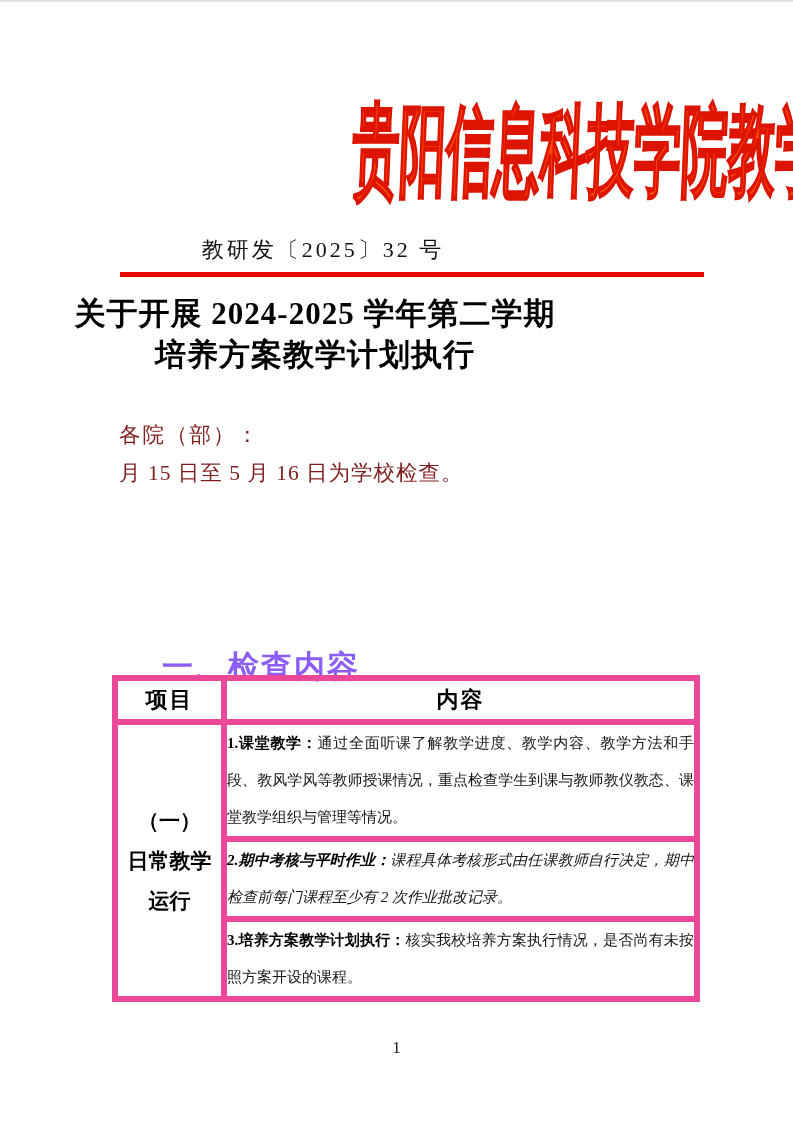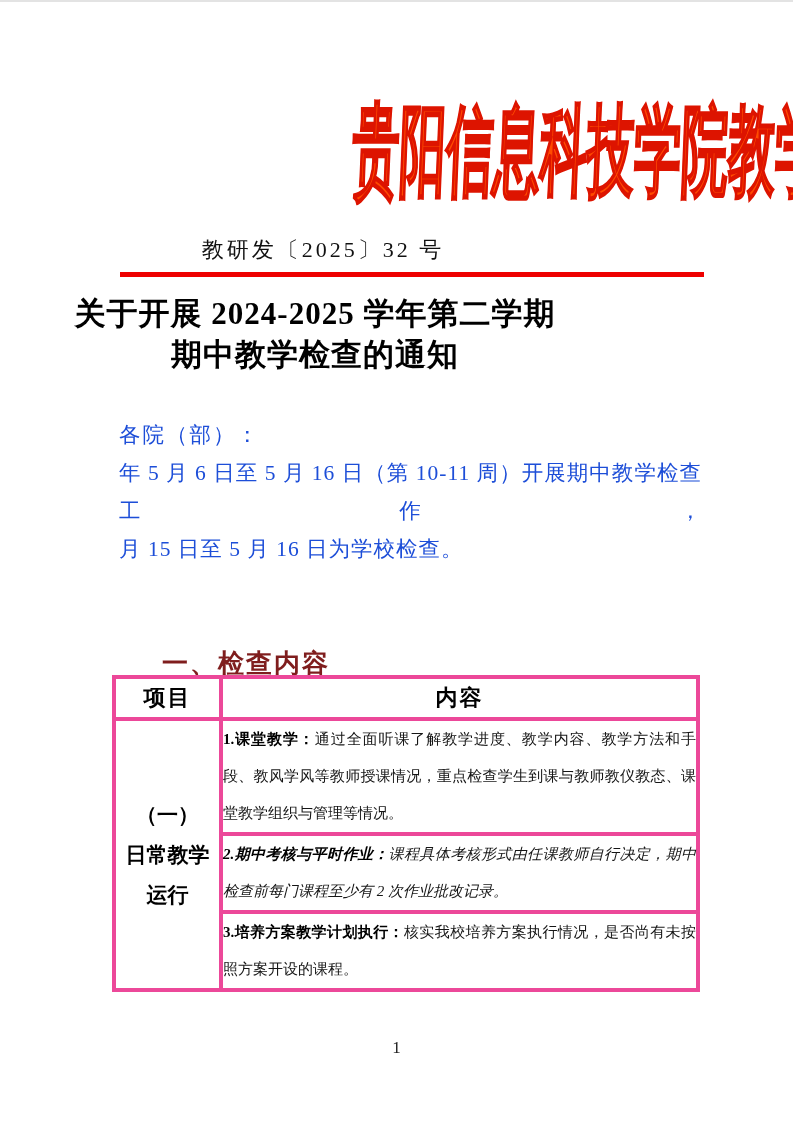--- a/index.html
+++ b/index.html
@@ -32,37 +32,37 @@
     background:var(--line-red,#ee0000);
   }
 
   .doc-title{
     position:absolute;top:291px;left:0;width:630px;text-align:center;
     font-weight:bold;font-size:31px;line-height:41px;color:#000;
     font-family:"Liberation Serif","DejaVu Serif",serif;
     letter-spacing:1px;
   }
 
-  .body-block{position:absolute;top:414px;left:119px;width:583px;font-size:21.5px;color:#1d4ed8;}
+  .body-block{position:absolute;top:414px;left:119px;width:583px;font-size:21.5px;color:#7f1d1d;}
   .salutation{line-height:38px;letter-spacing:2px;}
   .bline{line-height:38px;letter-spacing:1px;}
   .bline.indent{text-indent:43px;}
   .bline.jline{text-align:justify;text-align-last:justify;}
 
   .section-heading{
     position:absolute;top:644px;left:162px;
     font-family:"Liberation Sans","DejaVu Sans",sans-serif;
-    font-weight:bold;font-size:26px;color:#7f1d1d;letter-spacing:2px;
+    font-weight:bold;font-size:31px;color:#8b5cf6;letter-spacing:2px;
   }
 
   .check-table{
     position:absolute;top:673px;left:112px;width:588px;
     border-collapse:collapse;table-layout:fixed;
   }
-  .check-table th,.check-table td{border:4px solid #ec4899;padding:0;}
+  .check-table th,.check-table td{border:6px solid #ec4899;padding:0;}
   .check-table th{
     height:38px;font-family:"Liberation Sans","DejaVu Sans",sans-serif;
     font-weight:bold;font-size:22px;text-align:center;vertical-align:middle;color:#000;
     letter-spacing:2px;
   }
   .col-item{width:103px;}
   .group-cell{
     text-align:center;vertical-align:middle;
     font-family:"Liberation Sans","DejaVu Sans",sans-serif;
     font-weight:bold;font-size:21px;line-height:40px;color:#000;
@@ -92,27 +92,26 @@
   <div class="red-header">
     <span class="red-header-text">贵阳信息科技学院教学科研处文件</span>
   </div>
 
   <div class="doc-number">教研发〔2025〕32 号</div>
 
   <div class="red-line"></div>
 
   <div class="doc-title">
     <div>关于开展 2024-2025 学年第二学期</div>
-    <div>期中教学检查的通知</div>
+    <div>培养方案教学计划执行</div>
   </div>
 
   <div class="body-block">
     <div class="salutation">各院（部）：</div>
     <div id="para-lines">
-        <div class="bline jline">年 5 月 6 日至 5 月 16 日（第 10-11 周）开展期中教学检查工作，</div>
         <div class="bline">月 15 日至 5 月 16 日为学校检查。</div>
       </div>
   </div>
 
   <div class="section-heading">一、检查内容</div>
 
   <table class="check-table">
     <thead>
       <tr>
         <th class="col-item">项目</th>

